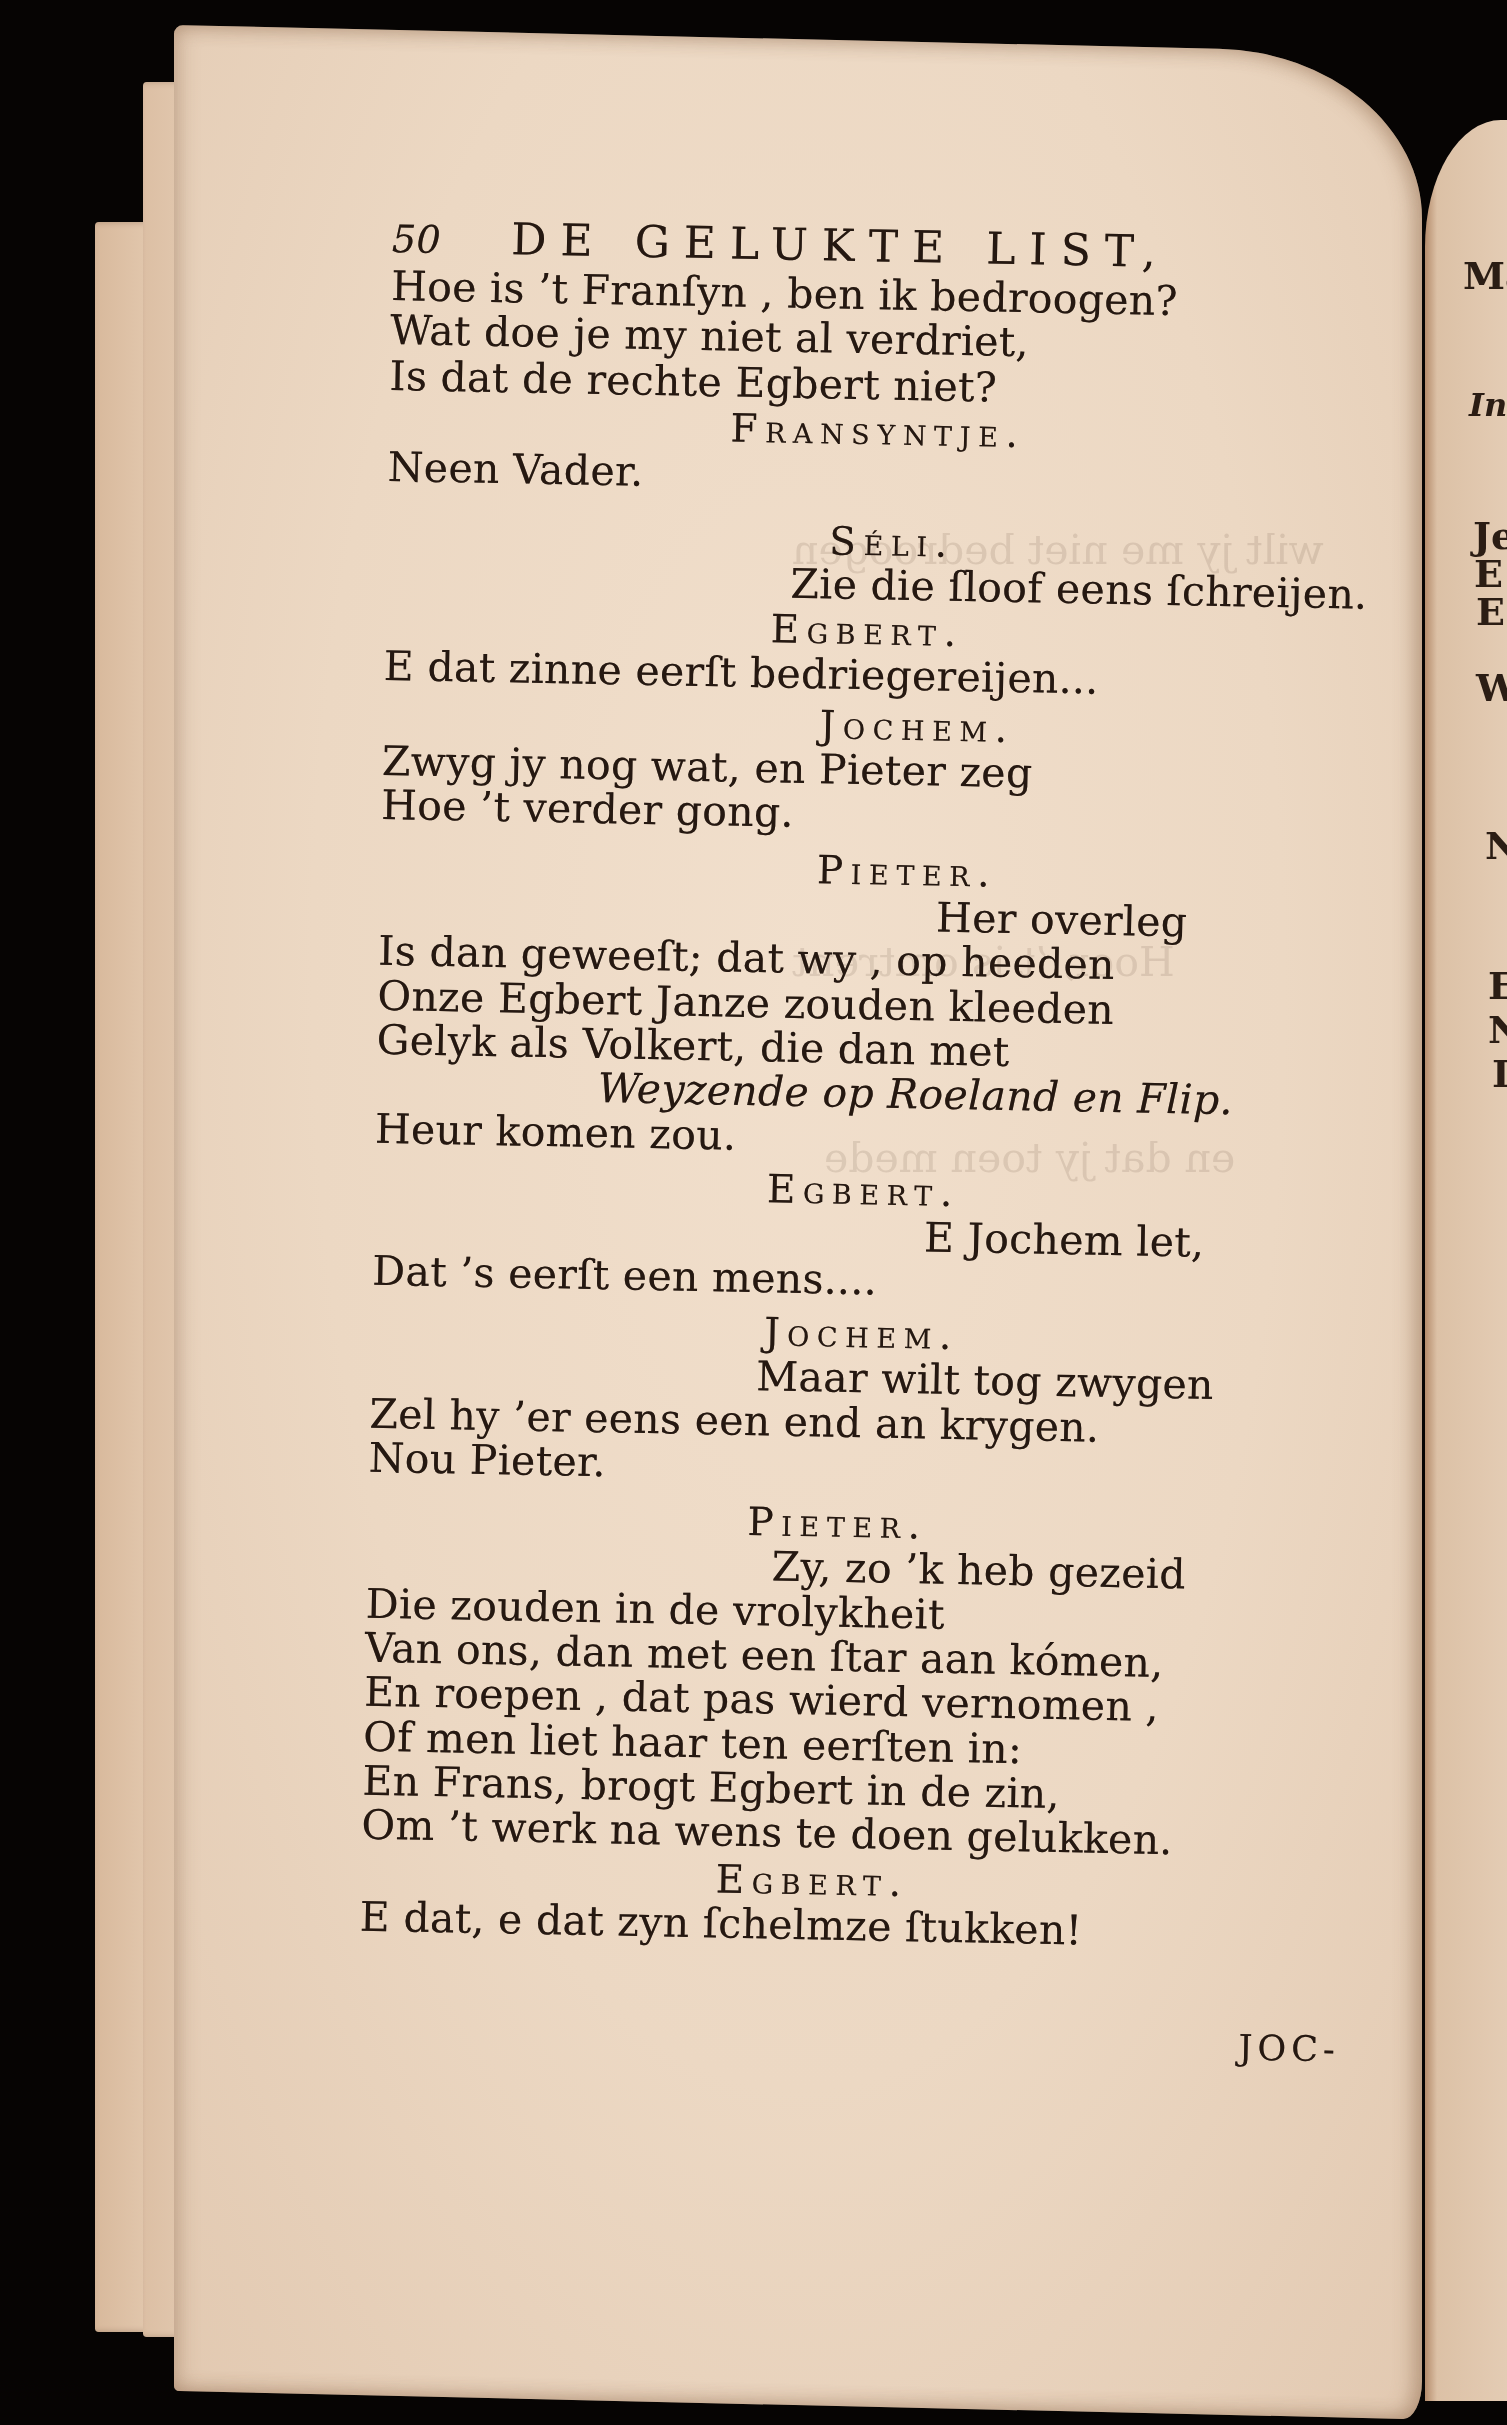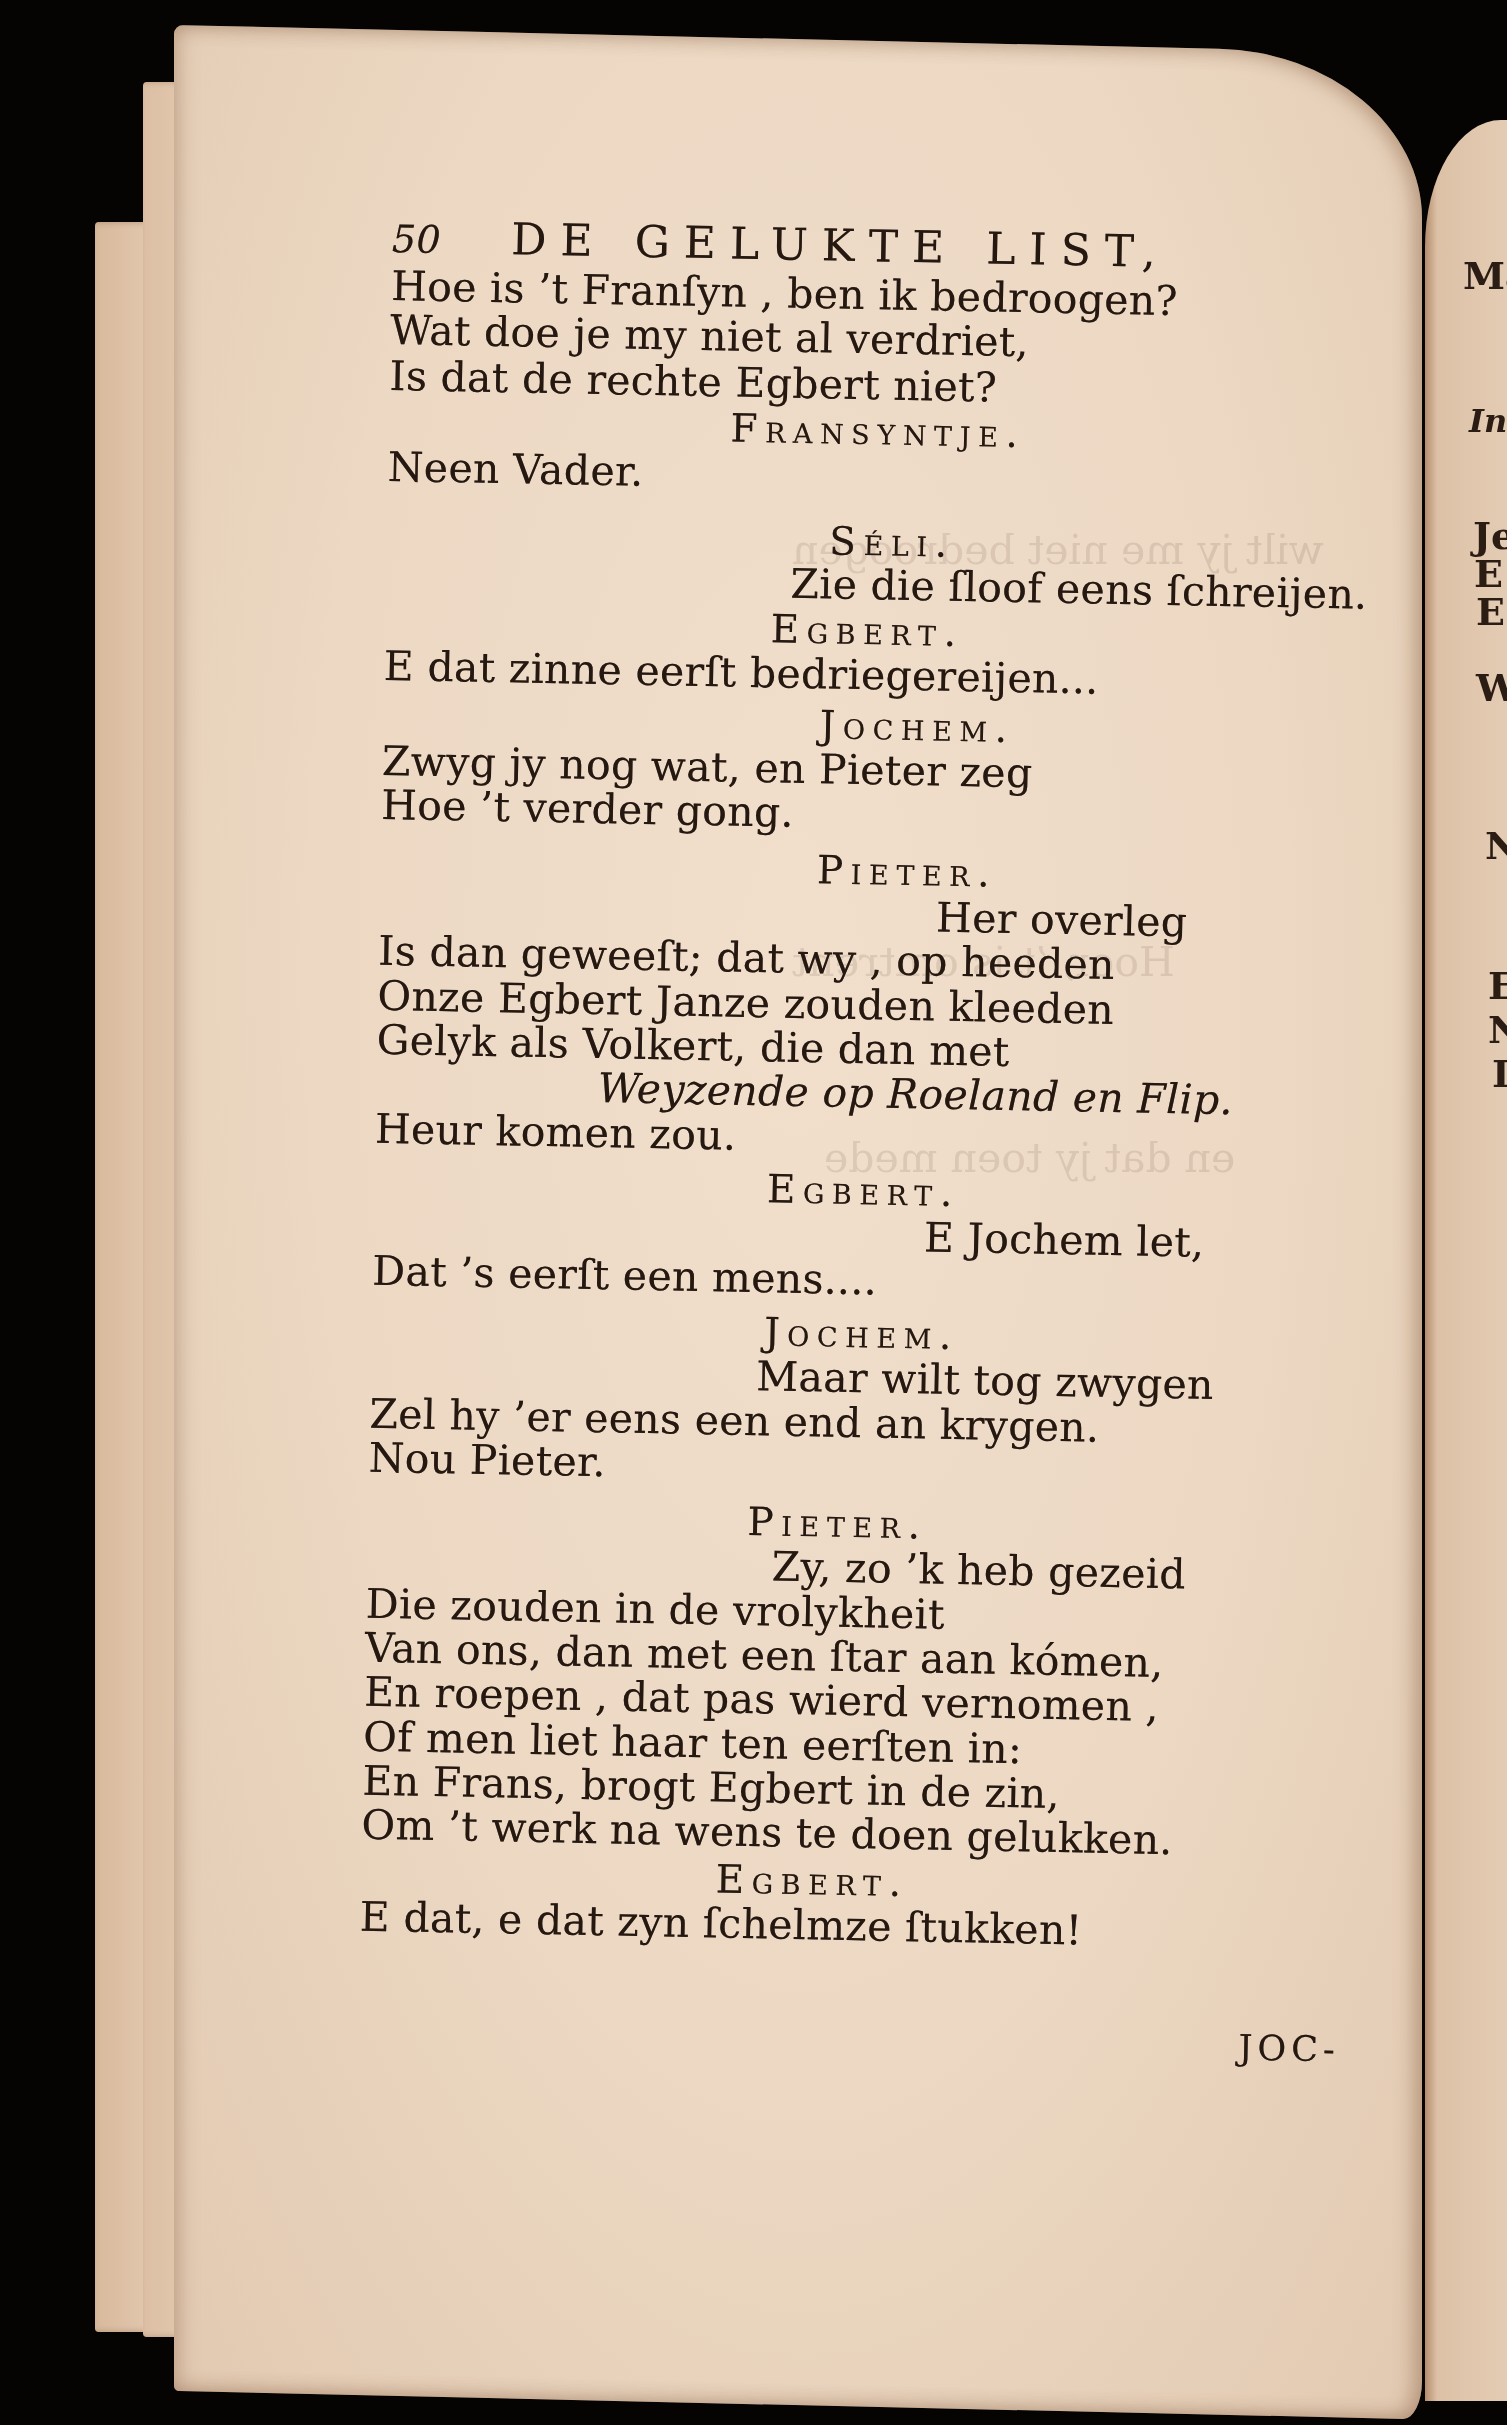--- a/index.html
+++ b/index.html
@@ -58,21 +58,21 @@
   }
 </style>
 </head>
 <body>
 
 <div class="stack-outer"></div>
 <div class="stack-mid"></div>
 
 <div class="right-page">
   <span class="frag" style="left:38px;top:133px;">Ma</span>
-  <span class="frag" style="left:44px;top:282px;font-style:italic;font-size:32px;">In</span>
+  <span class="frag" style="left:44px;top:266px;font-style:italic;font-size:32px;">In</span>
   <span class="frag" style="left:48px;top:393px;">Je</span>
   <span class="frag" style="left:49px;top:431px;">E</span>
   <span class="frag" style="left:51px;top:469px;">E</span>
   <span class="frag" style="left:51px;top:545px;">W</span>
   <span class="frag" style="left:60px;top:703px;">N</span>
   <span class="frag" style="left:63px;top:843px;">E</span>
   <span class="frag" style="left:63px;top:887px;">N</span>
   <span class="frag" style="left:67px;top:931px;">I</span>
 </div>
 

